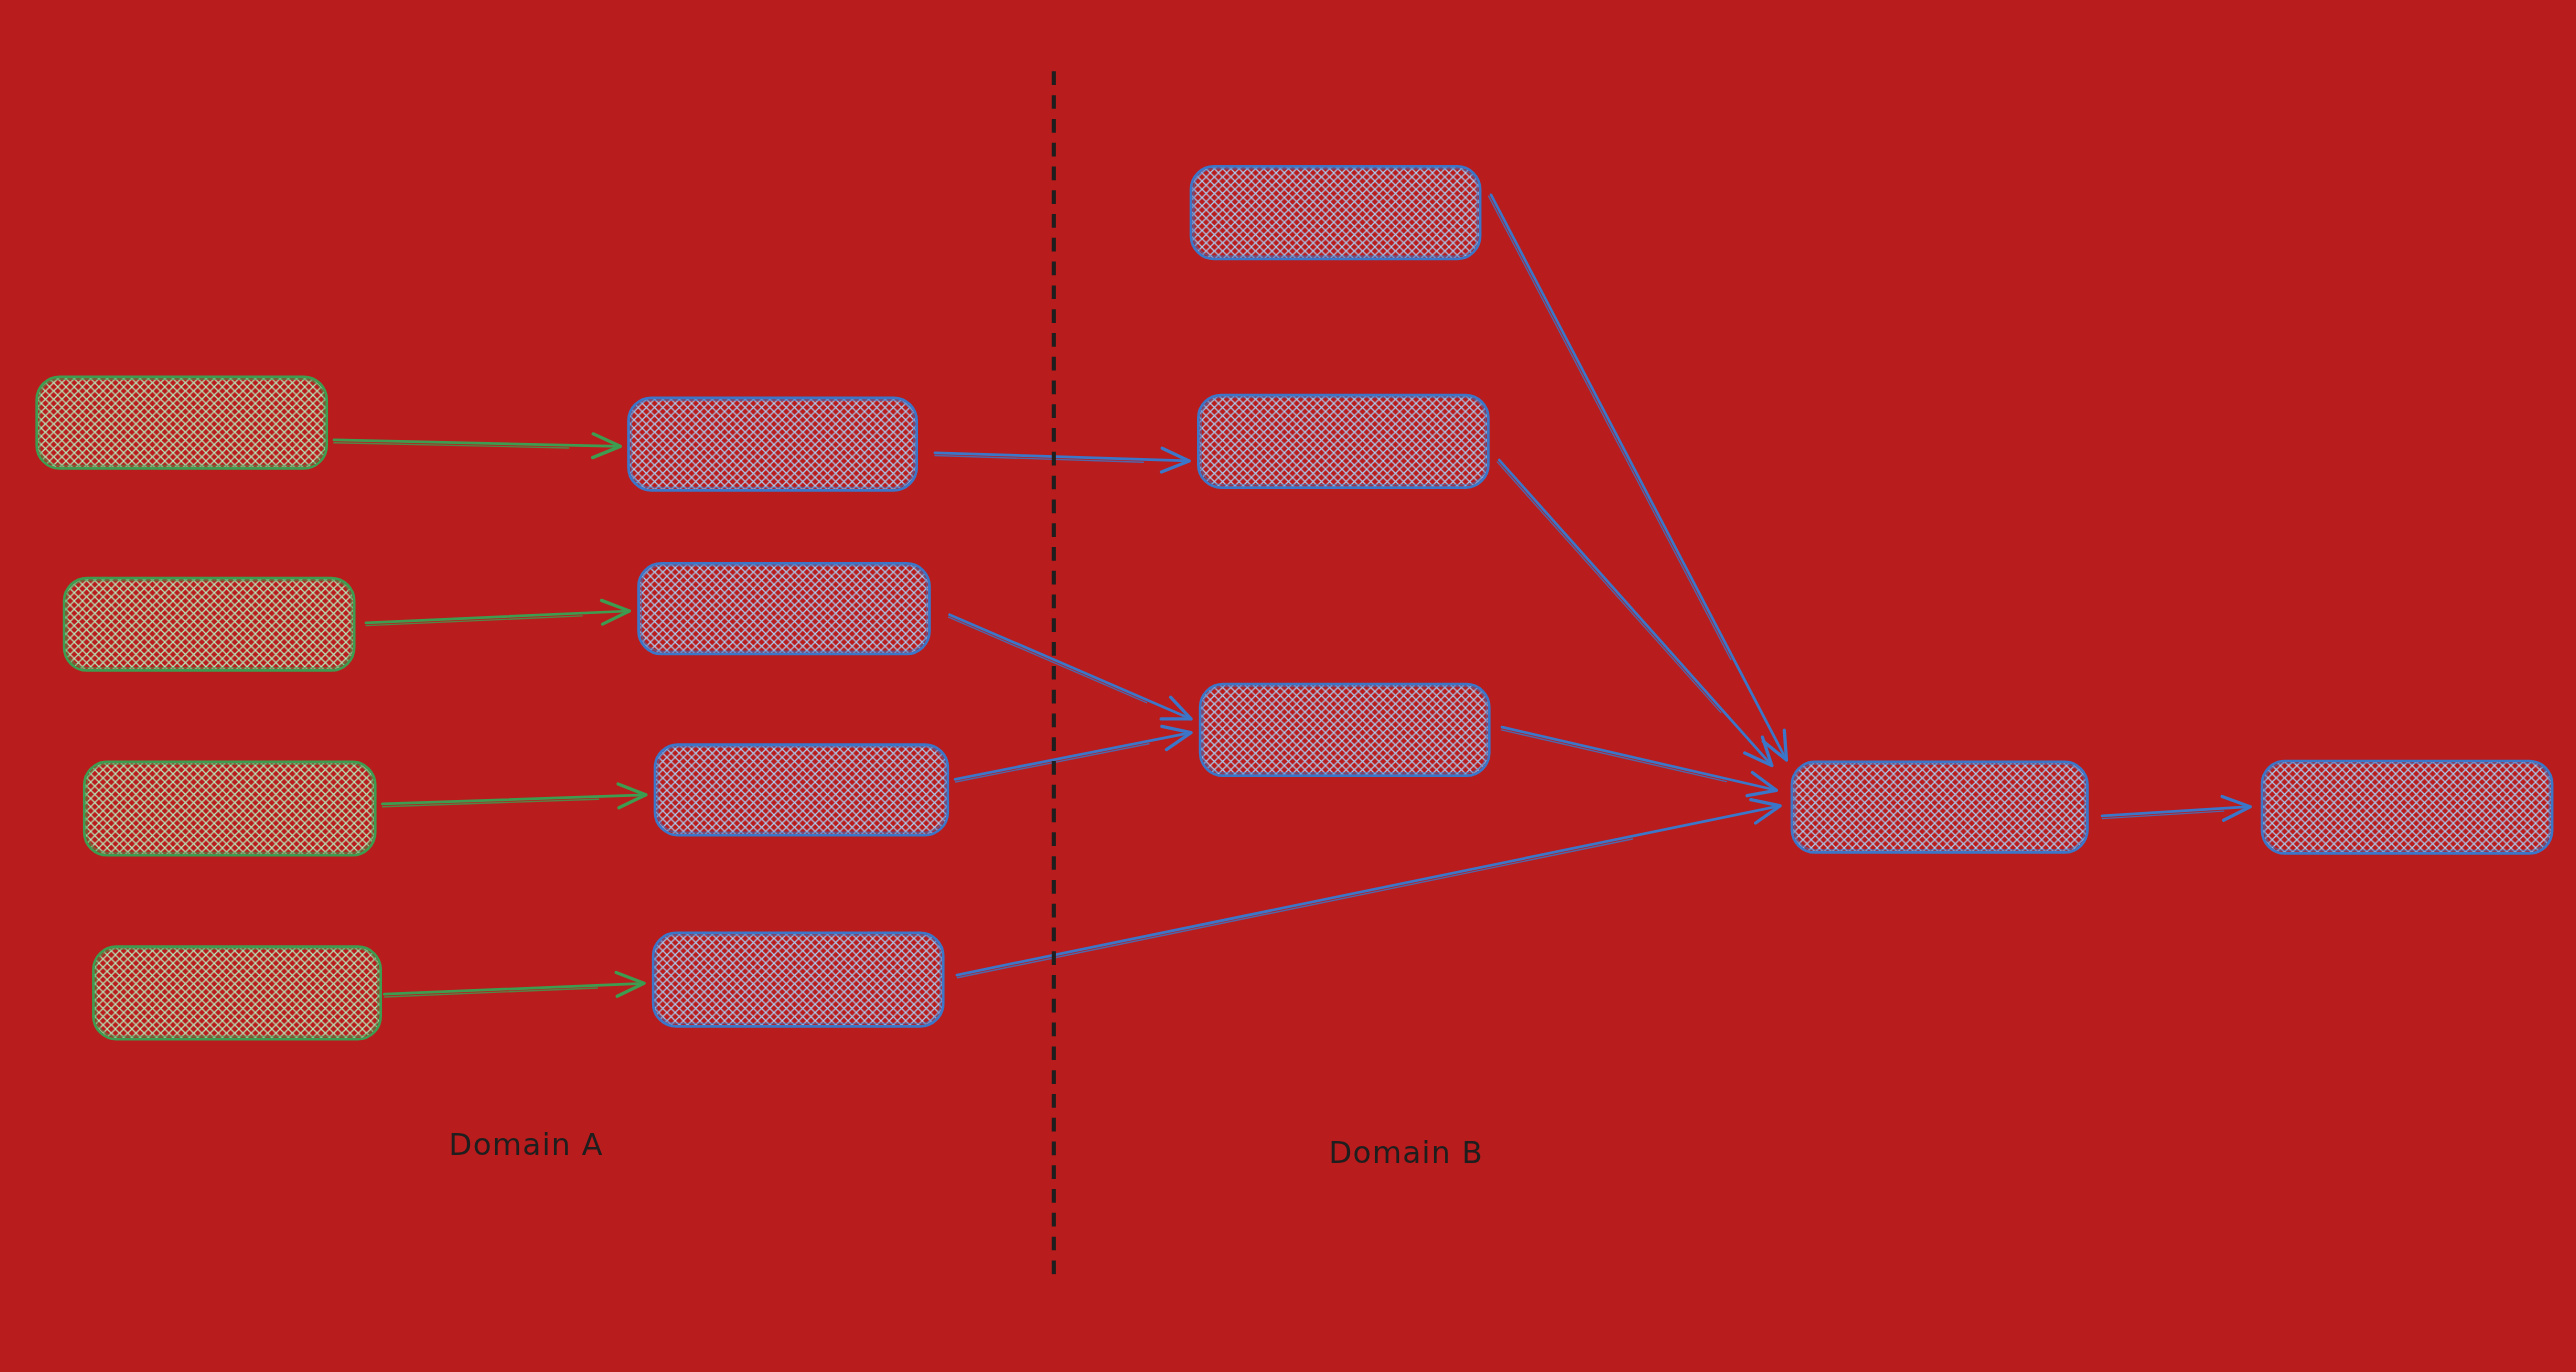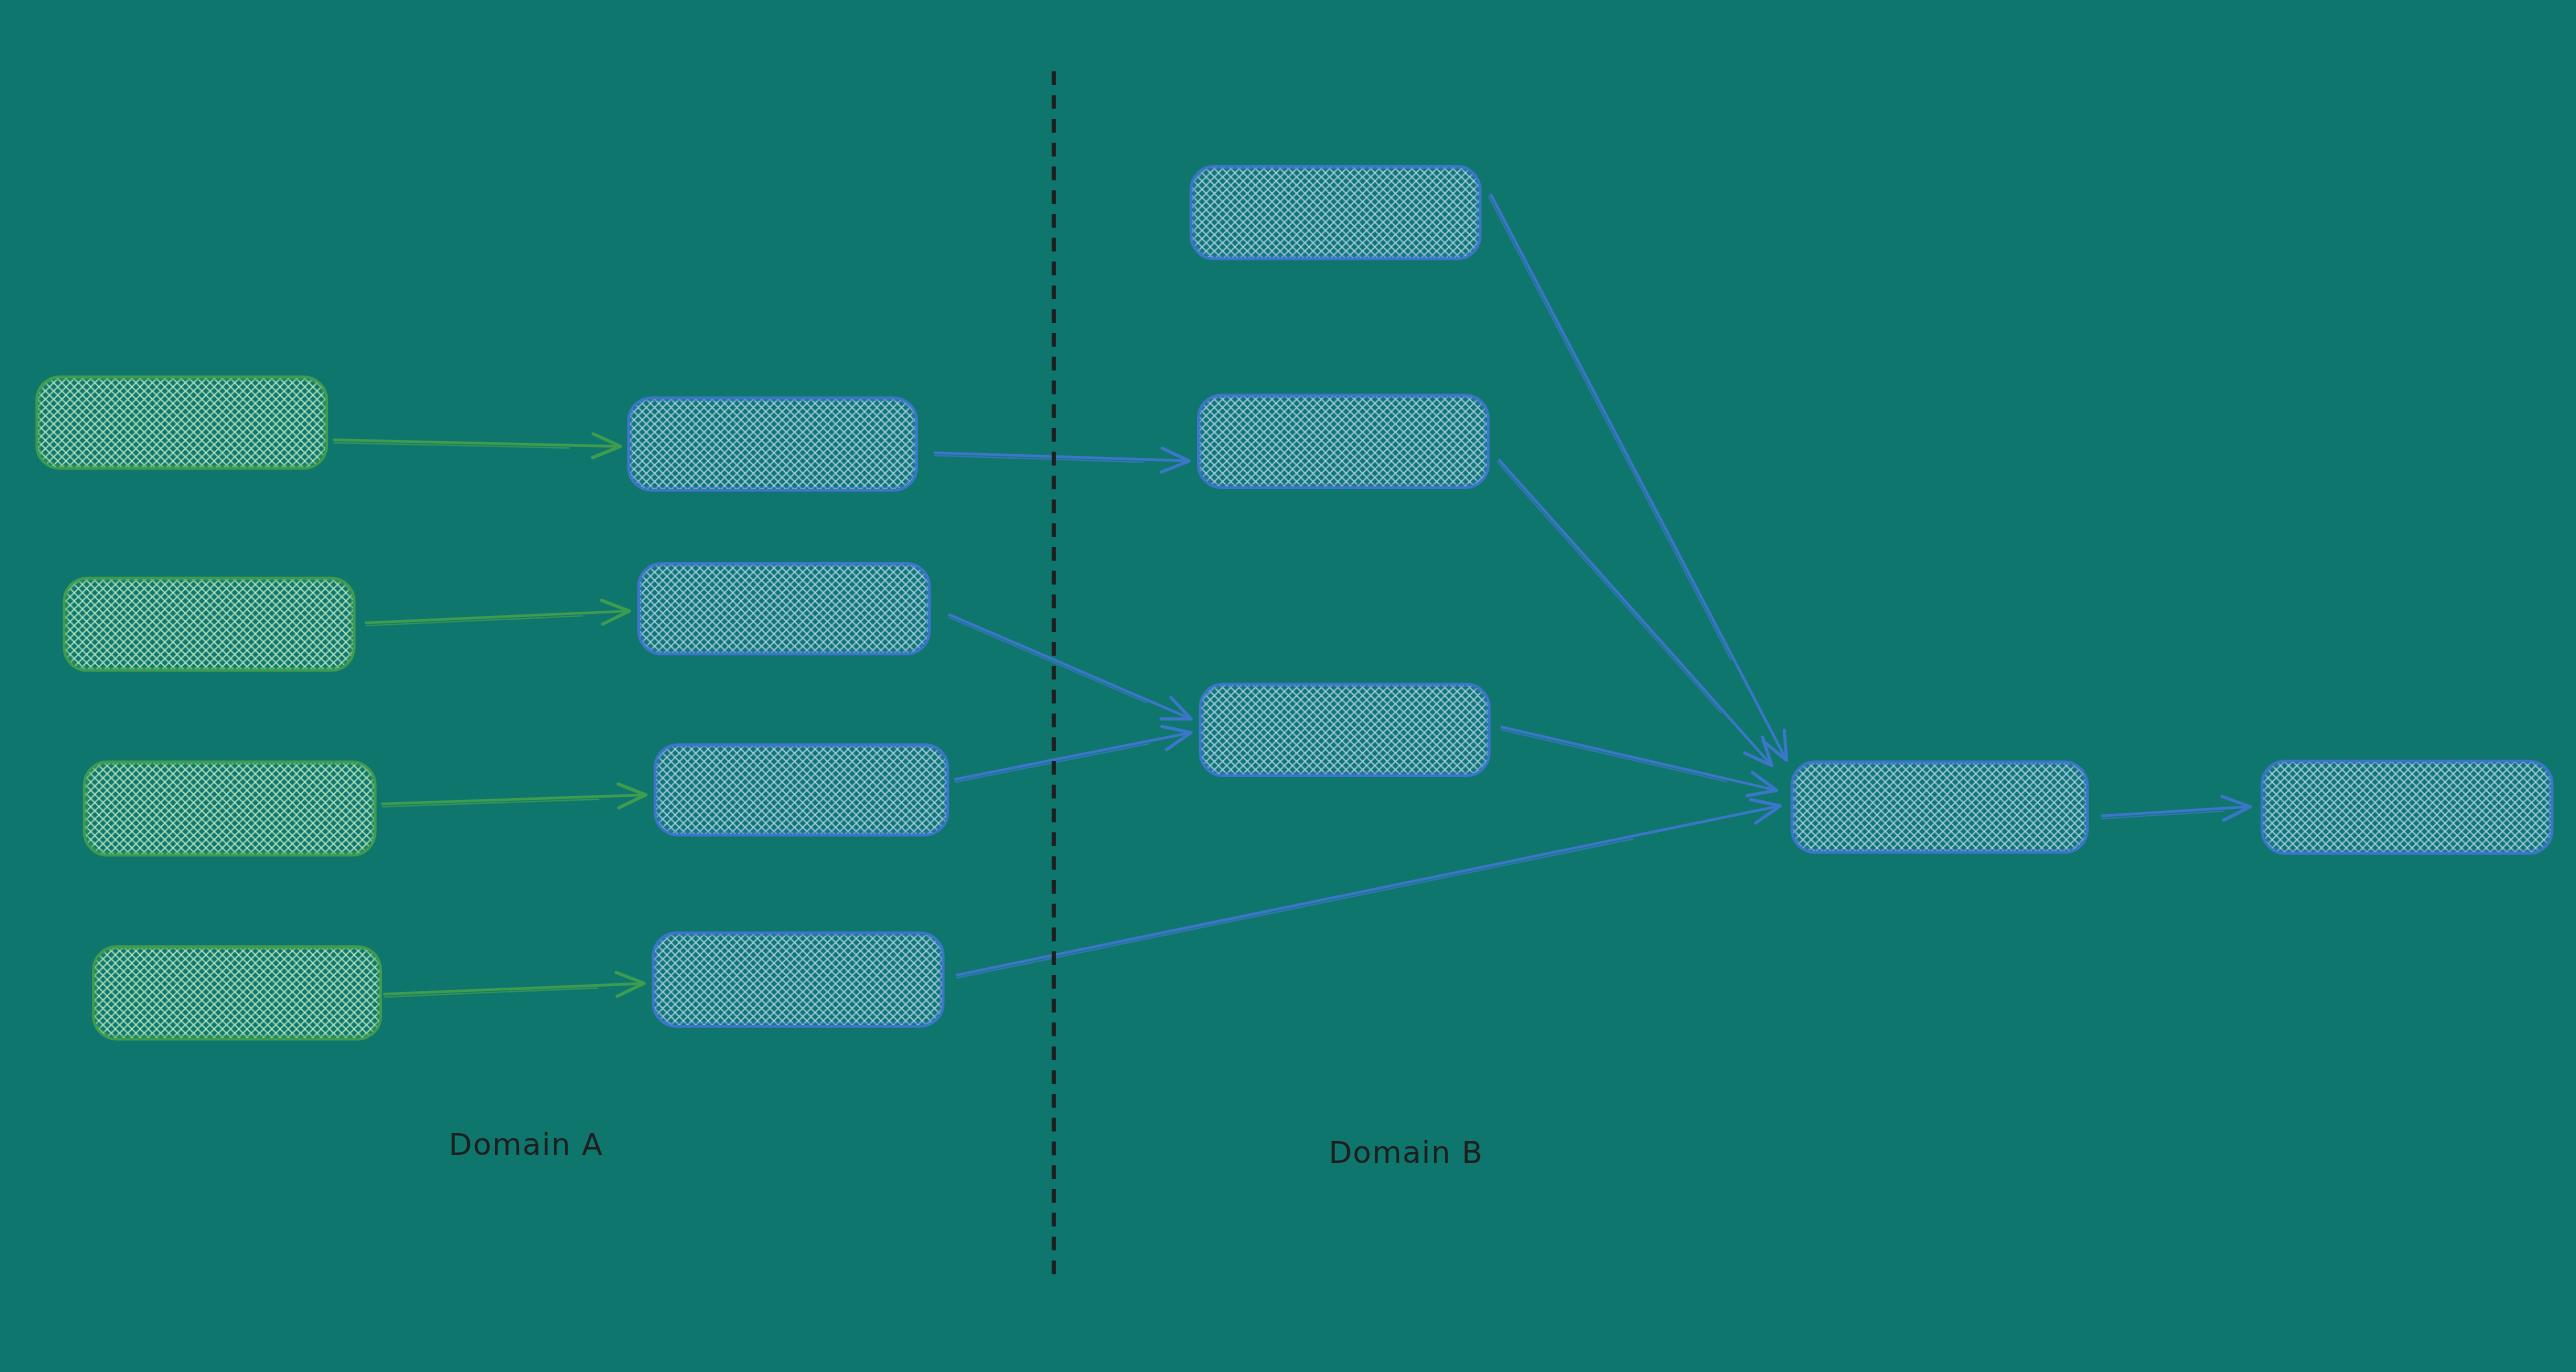--- a/index.html
+++ b/index.html
@@ -8,21 +8,21 @@
     background: #ffffff;
     width: 2576px;
     height: 1372px;
     overflow: hidden;
     font-family: "DejaVu Sans", "Liberation Sans", sans-serif;
   }
   .canvas-wrap {
     position: relative;
     width: 2576px;
     height: 1372px;
-    background: #0f766e;
+    background: #b91c1c;
   }
   svg.scene {
     display: block;
     width: 2576px;
     height: 1372px;
   }
   text.domain-label {
     font-family: "DejaVu Sans", "Liberation Sans", sans-serif;
     font-size: 33px;
     font-weight: 500;

